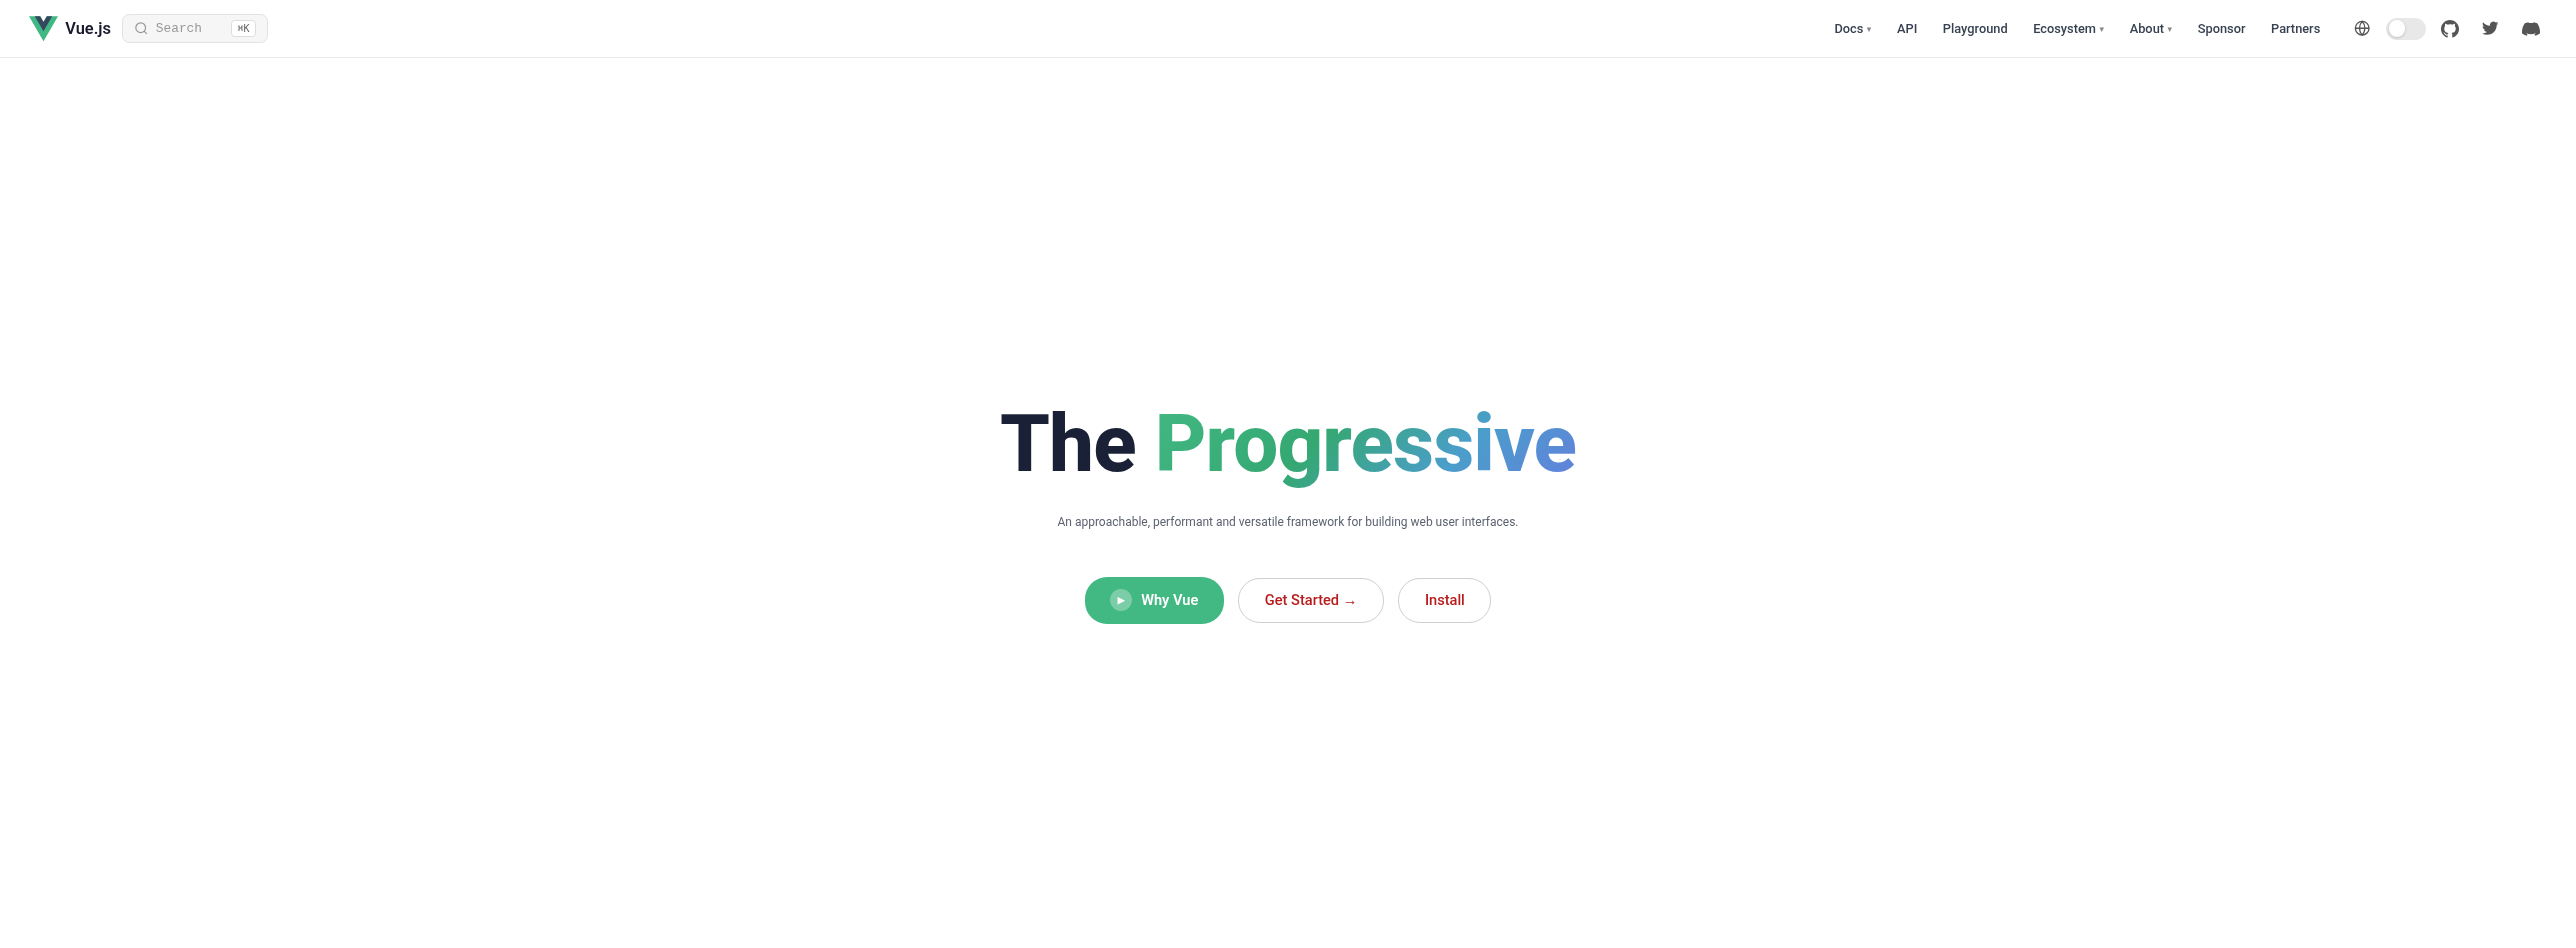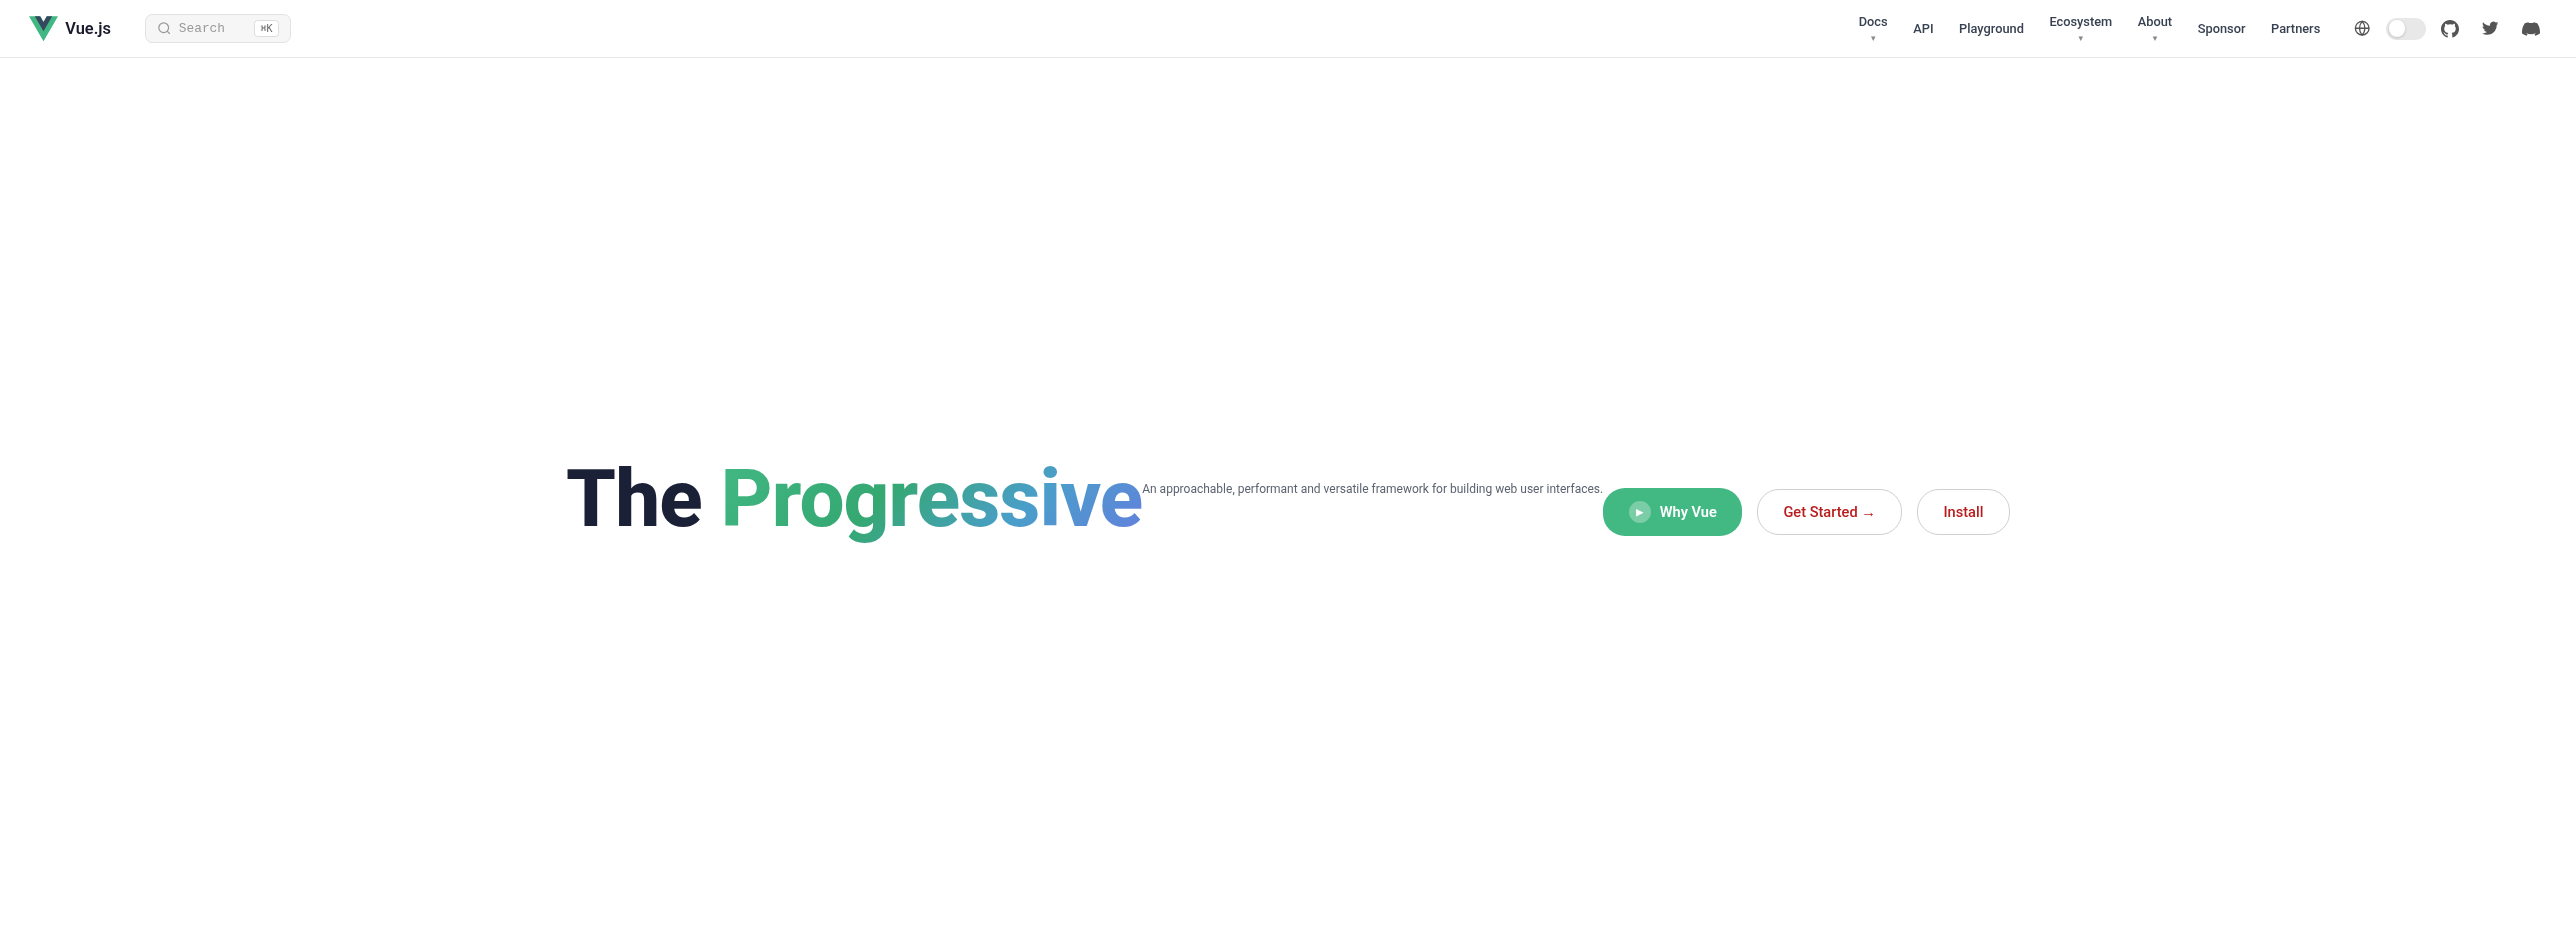--- a/index.html
+++ b/index.html
@@ -26,21 +26,21 @@
       position: sticky;
       top: 0;
       z-index: 100;
     }
 
     .navbar-logo {
       display: flex;
       align-items: center;
       gap: 7.3px;
       text-decoration: none;
-      margin-right: 34px;
+      margin-right: 11px;
       cursor: pointer;
       text-align: right;
     }
 
     .vue-logo {
       width: 29px;
       height: 25.5px;
     }
 
     .logo-text {
@@ -98,21 +98,20 @@
       align-items: center;
       gap: 3.6px;
       padding: 5.5px 11px;
       font-size: 12.8px;
       color: #374151;
       cursor: pointer;
       border-radius: 5.5px;
       white-space: nowrap;
       font-weight: 500;
       text-decoration: none;
-      flex-direction: column;
     }
 
     .nav-item .chevron {
       font-size: 9px;
       color: #888;
     }
 
     .navbar-actions {
       display: flex;
       align-items: center;
@@ -152,21 +151,21 @@
       justify-content: center;
       border-radius: 50%;
       cursor: pointer;
       color: #555;
       font-size: 16.4px;
     }
 
     
     .hero {
       display: flex;
-      flex-direction: row;
+      flex-direction: column;
       align-items: center;
       justify-content: center;
       padding: 73px 29px 55px;
       text-align: center;
       min-height: calc(100vh - 58px);
     }
 
     .hero-title {
       font-size: clamp(47px, 8vw, 80px);
       font-weight: 800;

